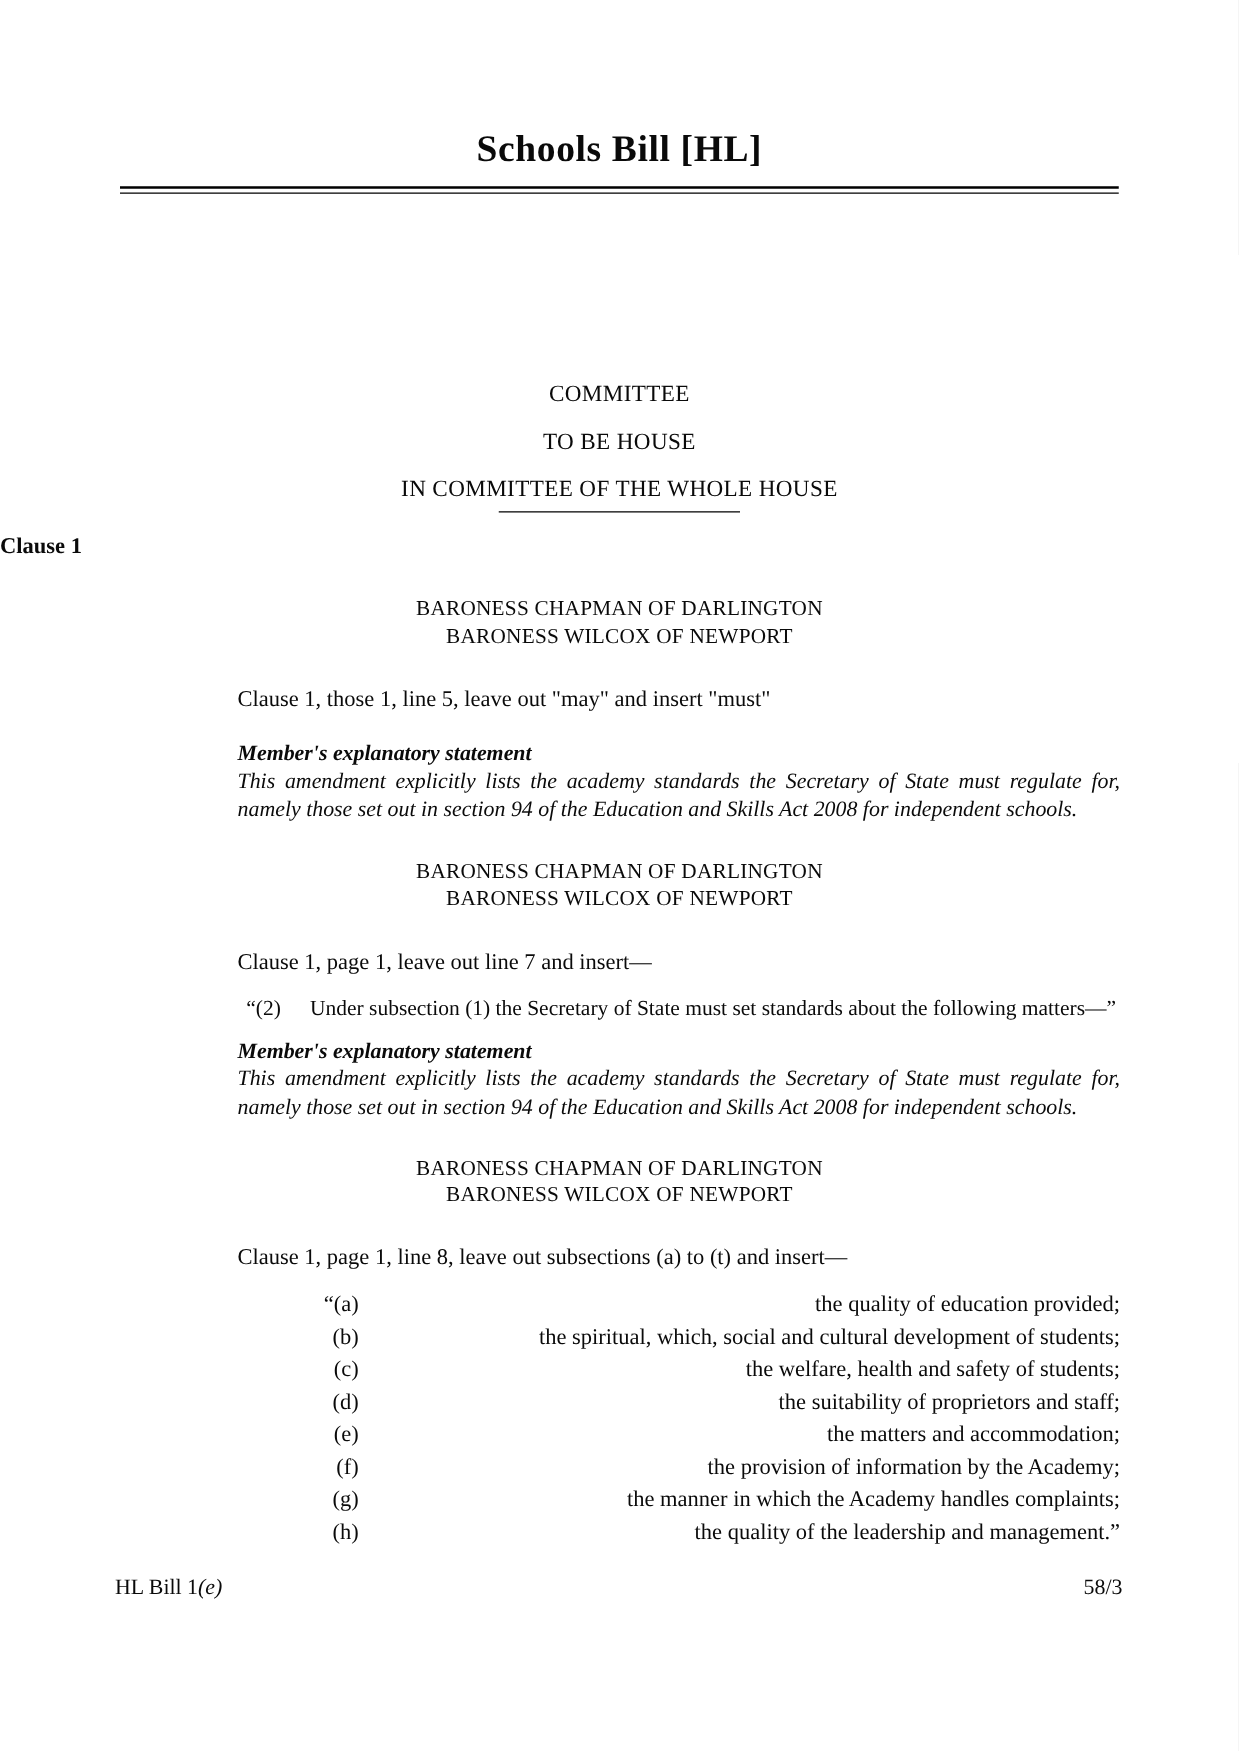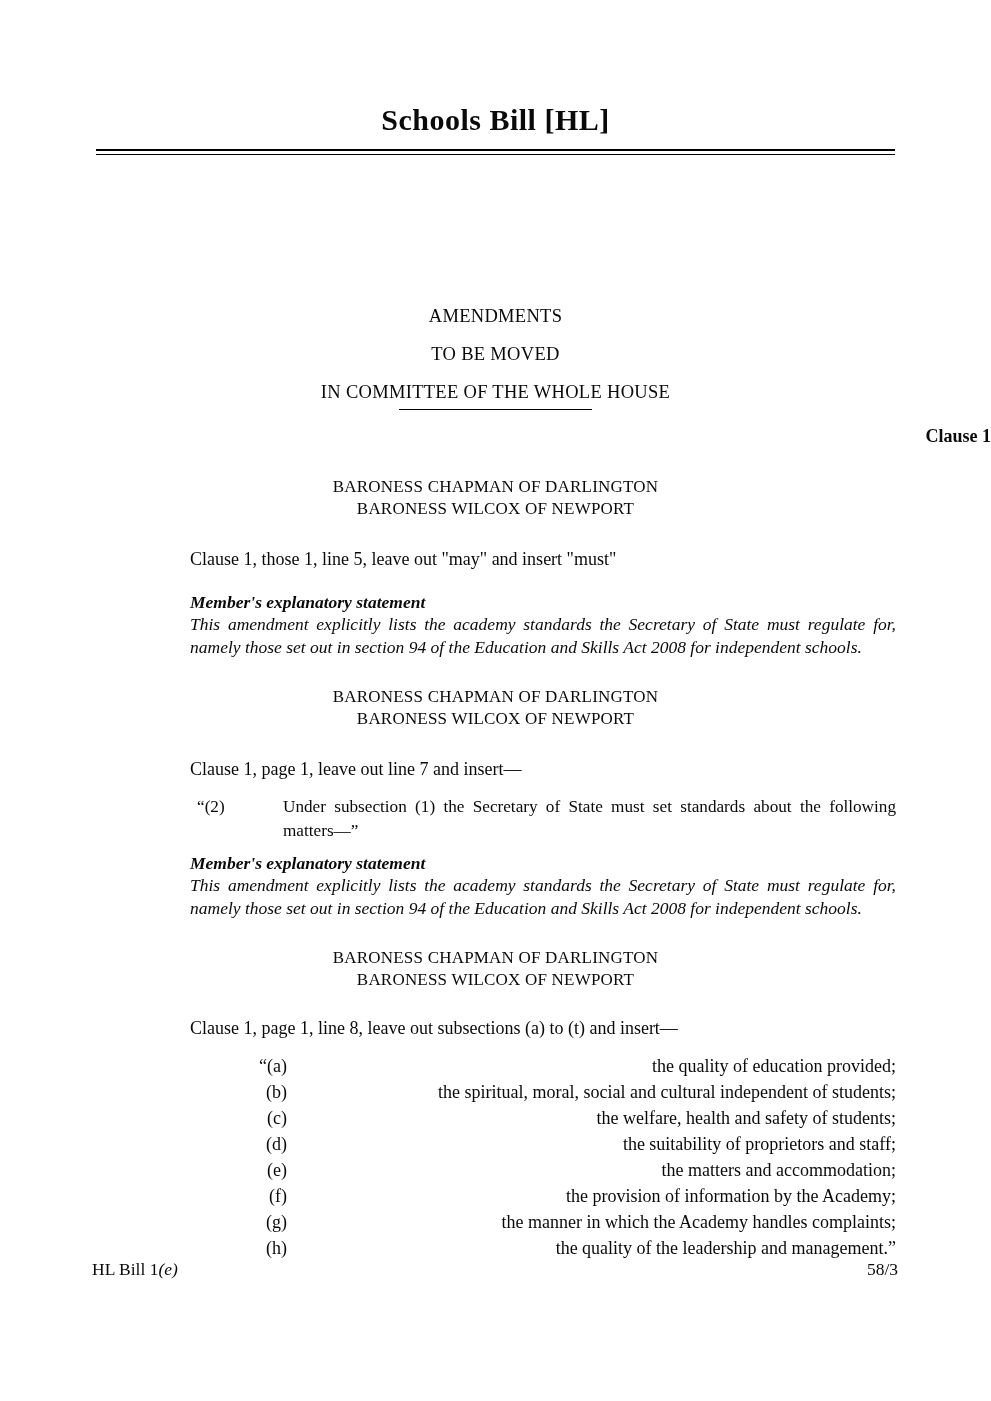--- a/index.html
+++ b/index.html
@@ -36,21 +36,21 @@
   }
   .hline { margin-bottom: 17px; }
   .hline.last { margin-bottom: 0; }
   .rule-short {
     width: 193px;
     margin: 6px auto 0 auto;
     border-top: 1.5px solid #000;
   }
   .clause-heading {
     margin-top: 16px;
-    text-align: right;
+    text-align: left;
     font-size: 18px;
     font-weight: bold;
     line-height: 21px;
   }
   .sponsors {
     text-align: center;
     font-size: 17px;
     line-height: 21.5px;
     letter-spacing: 0.2px;
   }
@@ -77,21 +77,21 @@
     line-height: 23px;
     text-align: justify;
   }
   .provision {
     margin: 15px 95px 0 197px;
     display: flex;
     font-size: 17.2px;
     line-height: 23.5px;
   }
   .prov-label { flex: 0 0 51px; }
-  .prov-text { flex: 1; text-align: justify; margin-left: 35px; }
+  .prov-text { flex: 1; text-align: justify; }
   .amend-list {
     margin: 14px 95px 0 95px;
     font-size: 18px;
     line-height: 26px;
   }
   .list-item { display: flex; }
   .li-label { flex: 0 0 192px; text-align: right; }
   .li-text { flex: 1; padding-left: 18px; text-align: right; }
   .footer {
     position: absolute;
@@ -107,22 +107,22 @@
 </style>
 </head>
 <body>
 
 <div class="page">
 
   <div class="title">Schools Bill [HL]</div>
   <div class="rule-double"></div>
 
   <div class="header-block">
-    <div class="hline">AMENDMENTS</div>
-    <div class="hline">TO BE MOVED</div>
+    <div class="hline">COMMITTEE</div>
+    <div class="hline">TO BE HOUSE</div>
     <div class="hline last">IN COMMITTEE OF THE WHOLE HOUSE</div>
     <div class="rule-short"></div>
   </div>
 
   <div class="clause-heading">Clause 1</div>
 
   <div class="sponsors sp-a">
     <div>BARONESS CHAPMAN OF DARLINGTON</div>
     <div>BARONESS WILCOX OF NEWPORT</div>
   </div>
@@ -151,21 +151,21 @@
     <div>BARONESS WILCOX OF NEWPORT</div>
   </div>
   <div class="instruction third">Clause 1, page 1, line 8, leave out subsections (a) to (t) and insert—</div>
   <div class="amend-list">
     <div class="list-item">
       <div class="li-label">“(a)</div>
       <div class="li-text">the quality of education provided;</div>
     </div>
     <div class="list-item">
       <div class="li-label">(b)</div>
-      <div class="li-text">the spiritual, moral, social and cultural independent of students;</div>
+      <div class="li-text">the spiritual, which, social and cultural development of students;</div>
     </div>
     <div class="list-item">
       <div class="li-label">(c)</div>
       <div class="li-text">the welfare, health and safety of students;</div>
     </div>
     <div class="list-item">
       <div class="li-label">(d)</div>
       <div class="li-text">the suitability of proprietors and staff;</div>
     </div>
     <div class="list-item">

